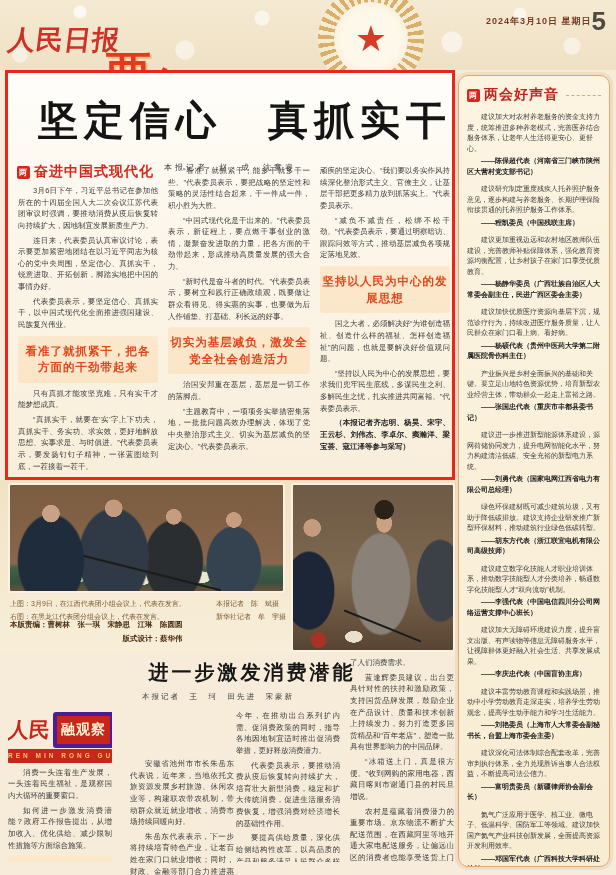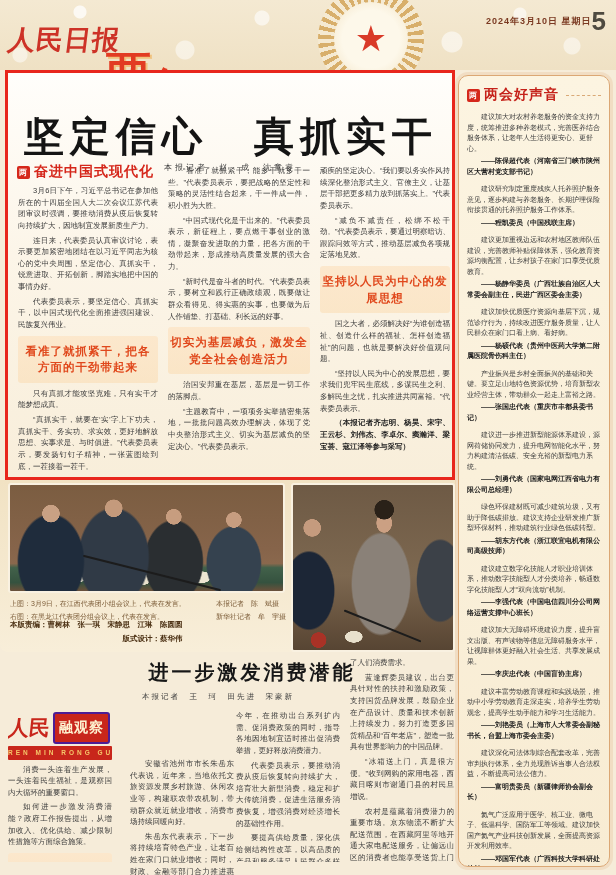--- a/index.html
+++ b/index.html
@@ -102,21 +102,21 @@
     font-size:20px;font-weight:900;color:#171717;letter-spacing:3px;white-space:nowrap;}
   .cons-byline{position:absolute;left:142px;top:692px;width:212px;text-align:left;
     font-size:7.5px;color:#3c3c3c;letter-spacing:2px;}
   .cons-col{position:absolute;top:710px;width:104px;height:152px;font-size:7.5px;line-height:1.55;
     color:#3b3b3b;text-align:justify;overflow:hidden;}
   .cc1{left:8px;}  .cc2{left:130px;margin-top:48px;}  .cc3{left:236px;}
   .cc4{left:350px;top:657px;height:205px;}
   .rgc{display:flex;align-items:center;gap:3px;margin:2px 0 1px;}
   .rgc-renmin{color:#c8261b;font-size:21px;font-weight:900;transform:skewX(-6deg);white-space:nowrap;}
   .rgc-box{background:#c8261b;color:#fdf2d0;font-weight:900;font-size:14px;padding:3px 4px;
-    border-radius:3px;letter-spacing:1px;border:2px solid #4c1d95;white-space:nowrap;}
+    border-radius:3px;letter-spacing:1px;border:4px solid #4c1d95;white-space:nowrap;}
   .rgc-bar{background:#c8261b;color:#f5c76a;font-size:6.5px;font-weight:bold;letter-spacing:3px;
     text-align:center;padding:2px 0;margin-bottom:4px;border-radius:1px;white-space:nowrap;}
   
   .sidebar{position:absolute;left:458px;top:75px;width:152px;height:792px;box-sizing:border-box;
     border:1px solid #dba774;border-radius:10px;padding:10px 8px;overflow:hidden;
     background:linear-gradient(180deg,#fcf4e1,#f8ecd3);
     box-shadow:0 0 0 3px rgba(221,169,118,.22);}
   .sb-title{display:flex;align-items:center;gap:4px;color:#c5221a;font-weight:900;
     font-size:14px;letter-spacing:1px;margin-bottom:8px;}
   .sb-rule{flex:1;border-top:1px dashed #d9a976;margin-left:3px;}
@@ -139,21 +139,21 @@
         <span class="emblem-star">★</span>
       </div>
     </div>
     <div class="dateline">
       <span class="date-text">2024年3月10日 星期日</span>
       <span class="pageno">5</span>
     </div>
   </div>
 
   <section class="main-box">
-    <h1 class="main-headline" style="margin:16px;">坚定信心　真抓实干</h1>
+    <h1 class="main-headline" style="margin:0;text-align:right;">坚定信心　真抓实干</h1>
     <div class="main-byline">本报记者　赵　成　沈童睿</div>
     <div class="kicker">
       <span class="kicker-icon">两</span>
       <span>奋进中国式现代化</span>
     </div>
     <div class="col col-1">
         <p class="body-text">3月6日下午，习近平总书记在参加他所在的十四届全国人大二次会议江苏代表团审议时强调，要推动消费从疫后恢复转向持续扩大，因地制宜发展新质生产力。</p>
         <p class="body-text">连日来，代表委员认真审议讨论，表示要更加紧密地团结在以习近平同志为核心的党中央周围，坚定信心、真抓实干，锐意进取、开拓创新，脚踏实地把中国的事情办好。</p>
         <p class="body-text">代表委员表示，要坚定信心、真抓实干，以中国式现代化全面推进强国建设、民族复兴伟业。</p>
         <div class="sub-head">看准了就抓紧干，把各方面的干劲带起来</div>

